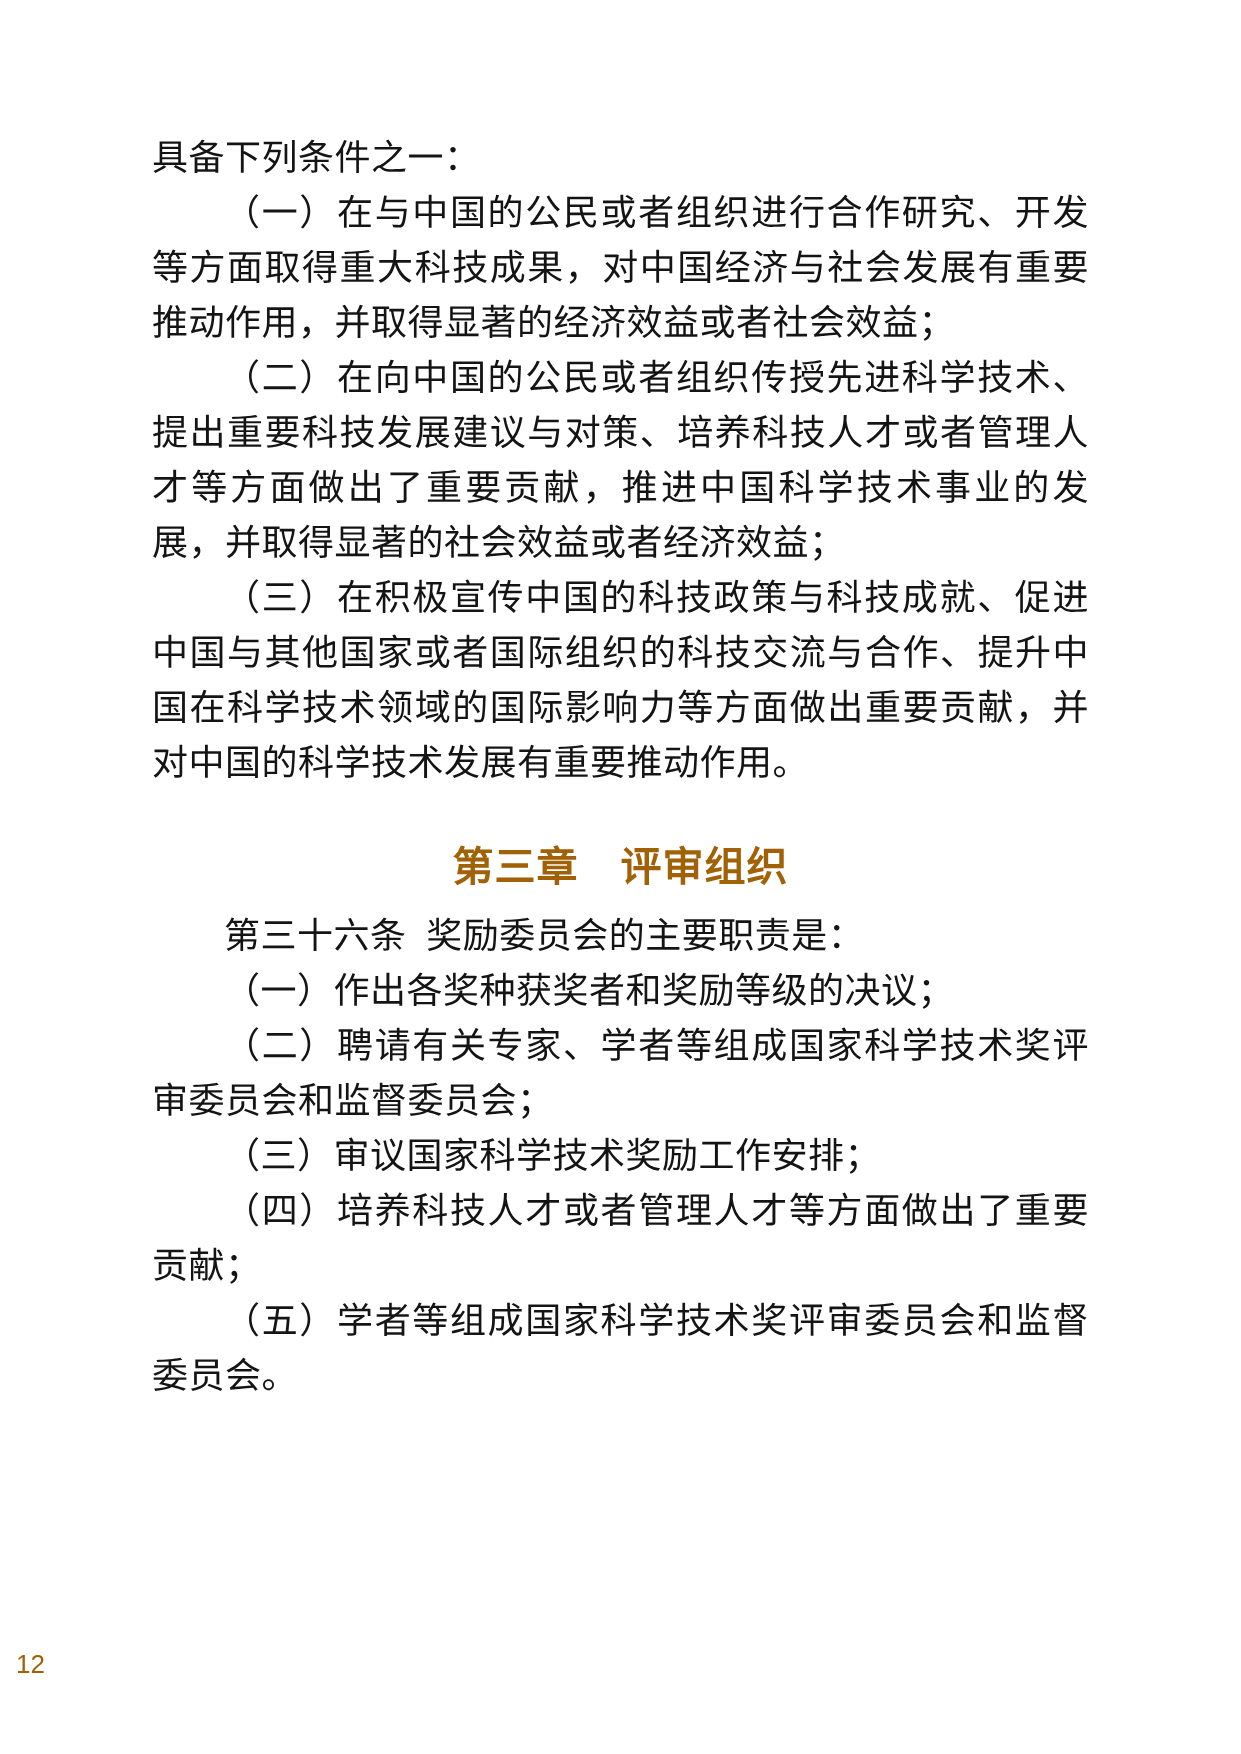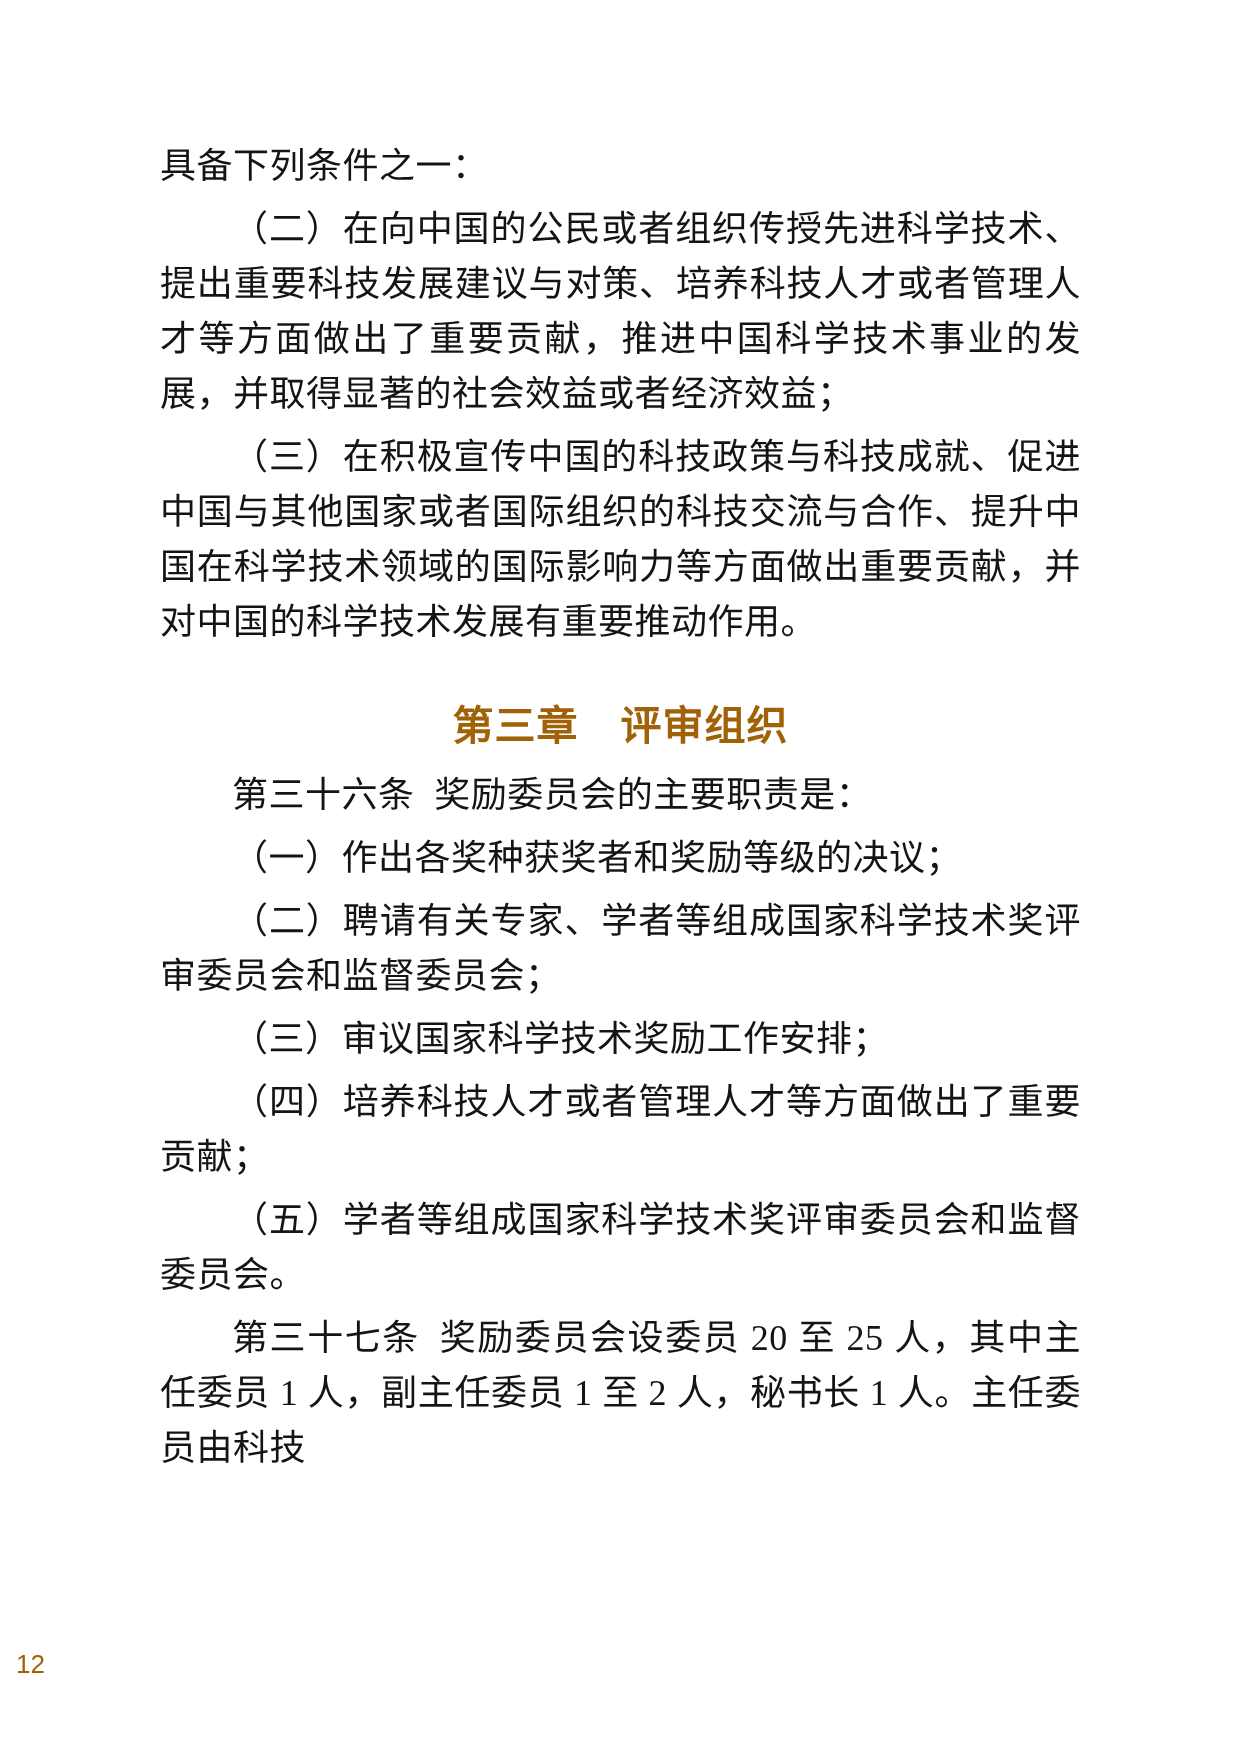--- a/index.html
+++ b/index.html
@@ -22,21 +22,21 @@
     top: 131px;
     width: 937px;
     font-size: 36px;
     line-height: 55px;
     text-align: justify;
     text-justify: inter-character;
     letter-spacing: 0.5px;
     color: #141414;
   }
   .para {
-    margin: 8px;
+    margin: 0;
     text-indent: 2em;
   }
   .para.noindent {
     text-indent: 0;
   }
   .chapter-heading {
     margin: 47px 0 13px 0;
     text-align: center;
     text-indent: 0;
     font-family: "Liberation Sans", "DejaVu Sans", sans-serif;
@@ -62,20 +62,21 @@
   }
 </style>
 </head>
 <body>
 
 <div class="page">
   <div class="body-text">
 
     <p class="para noindent">具备下列条件之一：</p>
 
+    <p class="para">（一）在与中国的公民或者组织进行合作研究、开发等方面取得重大科技成果，对中国经济与社会发展有重要推动作用，并取得显著的经济效益或者社会效益；</p>
 
     <p class="para">（二）在向中国的公民或者组织传授先进科学技术、提出重要科技发展建议与对策、培养科技人才或者管理人才等方面做出了重要贡献，推进中国科学技术事业的发展，并取得显著的社会效益或者经济效益；</p>
 
     <p class="para">（三）在积极宣传中国的科技政策与科技成就、促进中国与其他国家或者国际组织的科技交流与合作、提升中国在科学技术领域的国际影响力等方面做出重要贡献，并对中国的科学技术发展有重要推动作用。</p>
 
     <p class="para chapter-heading">第三章　评审组织</p>
 
     <p class="para">
       <span class="art-num">第三十六条</span><span>奖励委员会的主要职责是：</span>
     </p>
@@ -83,20 +84,17 @@
     <p class="para">（一）作出各奖种获奖者和奖励等级的决议；</p>
 
     <p class="para">（二）聘请有关专家、学者等组成国家科学技术奖评审委员会和监督委员会；</p>
 
     <p class="para">（三）审议国家科学技术奖励工作安排；</p>
 
     <p class="para">（四）培养科技人才或者管理人才等方面做出了重要贡献；</p>
 
     <p class="para">（五）学者等组成国家科学技术奖评审委员会和监督委员会。</p>
 
-    <p class="para">
-      <span class="art-num">第三十七条</span><span>奖励委员会设委员 20 至 25 人，其中主任委员 1 人，副主任委员 1 至 2 人，秘书长 1 人。主任委员由科技</span>
-    </p>
 
   </div>
 
   <div class="page-number">12</div>
 </div>
 
 </body></html>

